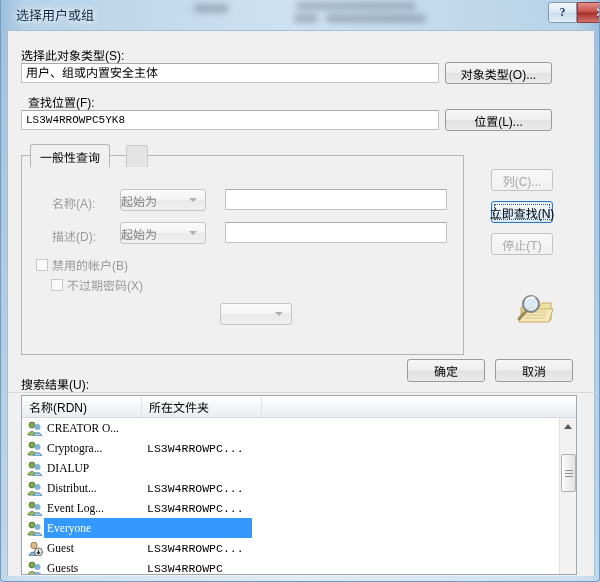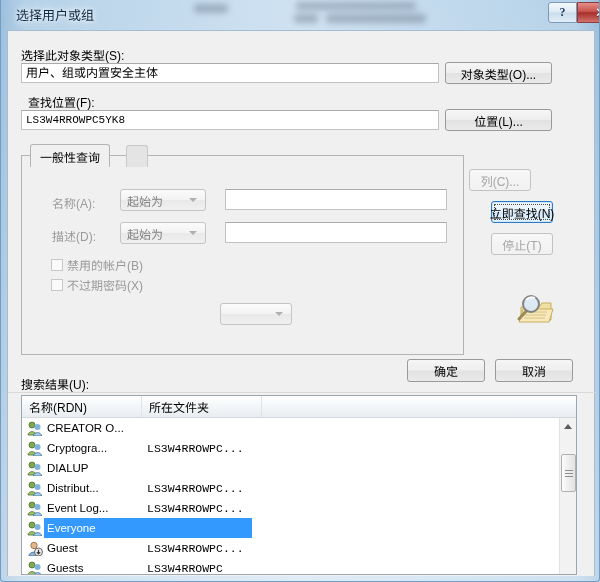--- a/index.html
+++ b/index.html
@@ -205,21 +205,20 @@
   .combo {
     position: absolute;
     box-sizing: border-box;
     border: 1px solid #c4c4c4;
     border-radius: 3px;
     background: linear-gradient(to bottom, #fbfbfb 0%, #f3f3f3 48%, #e9e9e9 52%, #f0f0f0 100%);
     font-size: 12px;
     color: #808080;
     display: flex;
     align-items: center;
-    padding-left: 6px;
     cursor: default;
     white-space: nowrap;
   }
   .combo .arrow {
     position: absolute;
     right: 8px; top: 50%;
     margin-top: -2px;
     width: 0; height: 0;
     border-left: 4px solid transparent;
     border-right: 4px solid transparent;
@@ -286,21 +285,21 @@
   .lvrow {
     position: relative;
     height: 20px;
     display: flex;
     align-items: center;
     cursor: default;
   }
   .lvrow .name {
     position: absolute;
     left: 25px;
-    font-family: Liberation Sans, sans-serif;
+    font-family: Liberation Serif, serif;
     font-size: 11.5px;
     white-space: nowrap;
   }
   .lvrow .folder {
     position: absolute;
     left: 125px;
     font-family: "Liberation Mono", "DejaVu Sans Mono", monospace;
     font-size: 11.5px;
     white-space: nowrap;
   }
@@ -411,36 +410,36 @@
       </div>
       <div class="tinput blank" style="left:203px; top:33px; width:222px; height:21px;"></div>
 
       <div class="lbl dim" style="left:30px; top:71px;">描述(D):</div>
       <div class="combo" style="left:98px; top:66px; width:86px; height:22px;">
         <span>起始为</span>
         <span class="arrow"></span>
       </div>
       <div class="tinput blank" style="left:203px; top:66px; width:222px; height:21px;"></div>
 
-      <div class="cbrow" style="left:29px; top:100px;">
+      <div class="cbrow" style="left:14px; top:100px;">
         <span class="cbox"></span>
         <span>禁用的帐户(B)</span>
       </div>
       <div class="cbrow" style="left:29px; top:120px;">
         <span class="cbox"></span>
         <span>不过期密码(X)</span>
       </div>
 
       <div class="combo" style="left:198px; top:147px; width:72px; height:22px;">
         <span></span>
         <span class="arrow"></span>
       </div>
     </div>
 
-    <div class="btn disabled" style="left:461px; top:138px; width:62px; height:22px;">列(C)...</div>
+    <div class="btn disabled" style="left:483px; top:138px; width:62px; height:22px;">列(C)...</div>
     <div class="btn default" style="left:483px; top:170px; width:62px; height:22px;">
       <span class="focusring"></span>
       <span>立即查找(N)</span>
     </div>
     <div class="btn disabled" style="left:483px; top:202px; width:62px; height:22px;">停止(T)</div>
 
     <svg class="findicon" style="left:501px; top:262px;" width="46" height="38" viewBox="0 0 46 38">
       <g>
         <path d="M12 14 L30 14 L33 10 L42 10 L42 27 L12 27 Z" fill="#f0dfa3" stroke="#c9ad5c" stroke-width="1"></path>
         <path d="M14 16 L44 16 L40 29 L10 29 Z" fill="#f7e9bb" stroke="#c9ad5c" stroke-width="1"></path>

